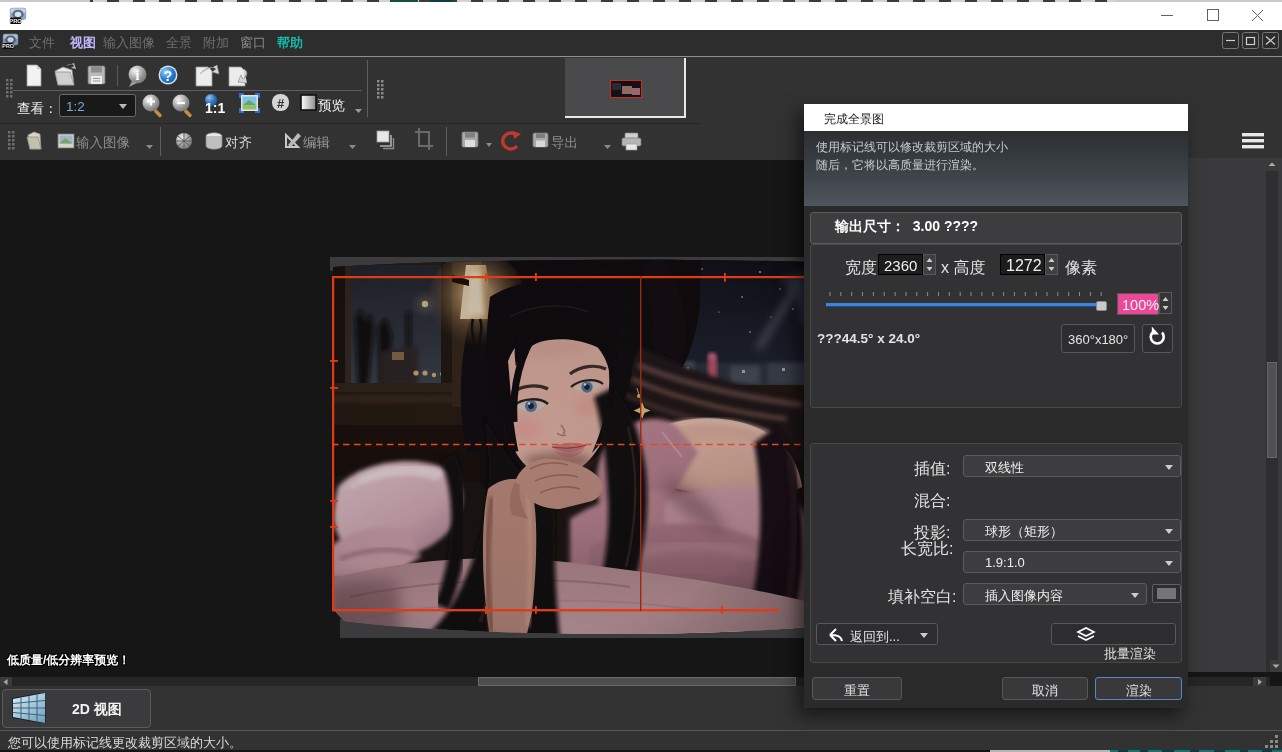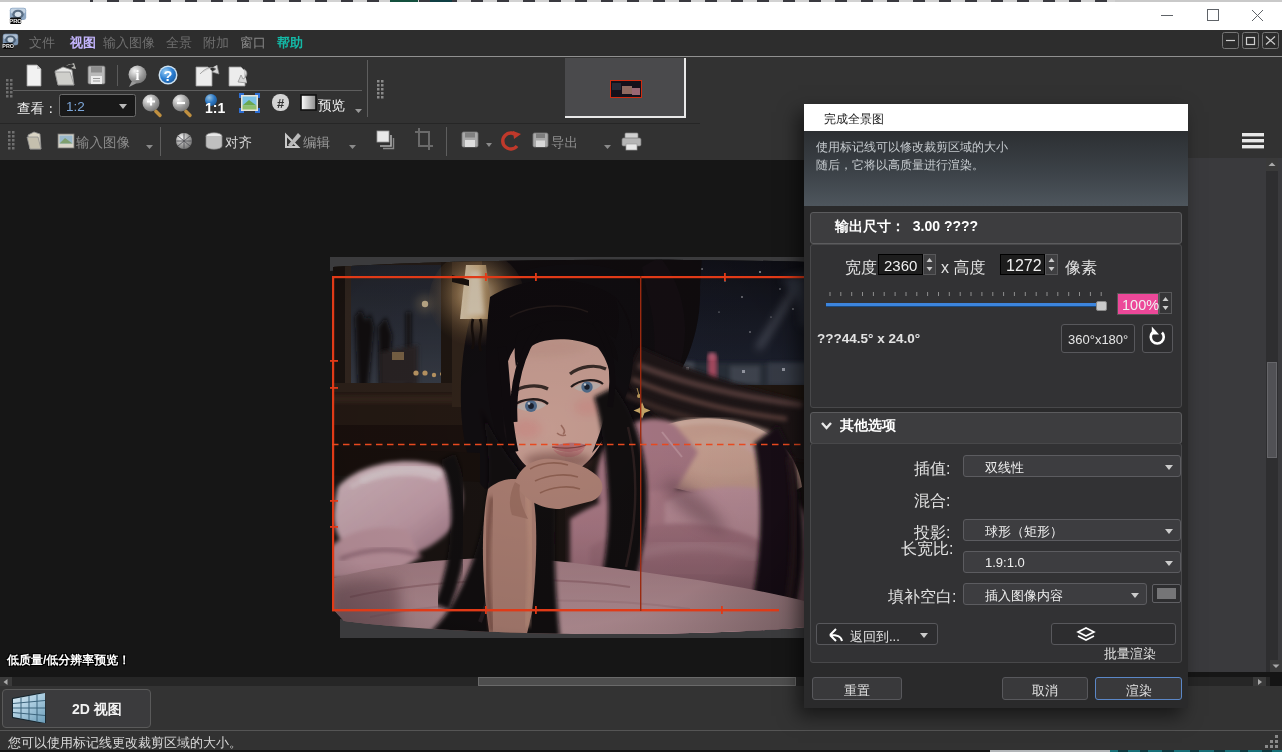--- a/index.html
+++ b/index.html
@@ -730,26 +730,20 @@
     <div class="btn" style="left:257px;top:220px;width:74px;height:29px">
         <span style="position:absolute;left:6px;top:7px;font-size:13px">360°x180°</span>
       </div>
     <div class="btn" style="left:338px;top:220px;width:31px;height:29px">
       <svg width="29" height="27" viewBox="0 0 29 27">
           <path d="M9.5 7.5 A6.5 6.5 0 1 0 19 7.5" fill="none" stroke="#fff" stroke-width="2.6"></path>
           <path d="M8.8 1.5 L8.8 9.5 L16 9.5 Z" fill="#fff"></path>
         </svg>
     </div>
 
-    <div class="hdrbar" style="top:308px">
-        <span style="position:absolute;left:29px;top:4px;font-weight:bold;font-size:14px">其他选项</span>
-      <svg style="position:absolute;left:9px;top:8px" width="13" height="10">
-          <path d="M2 2 L6.5 7 L11 2" fill="none" stroke="#e8e8e8" stroke-width="2.4"></path>
-        </svg>
-    </div>
 
     <div class="grp" style="top:339px;height:220px"></div>
     <span class="lbl" style="left:110px;top:355px">插值:</span>
     <div class="dd" style="left:159px;top:351px;width:218px">
         <span class="tx">双线性</span>
         <span class="ddarrow"></span>
       </div>
     <span class="lbl" style="left:110px;top:387px">混合:</span>
     <span class="lbl" style="left:110px;top:419px">投影:</span>
     <div class="dd" style="left:159px;top:415px;width:218px">

